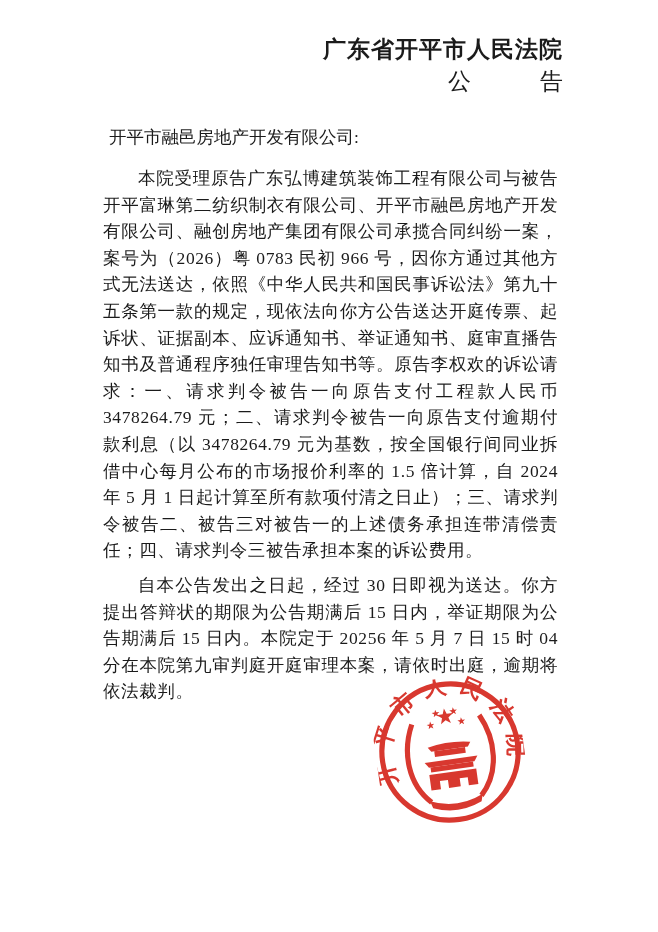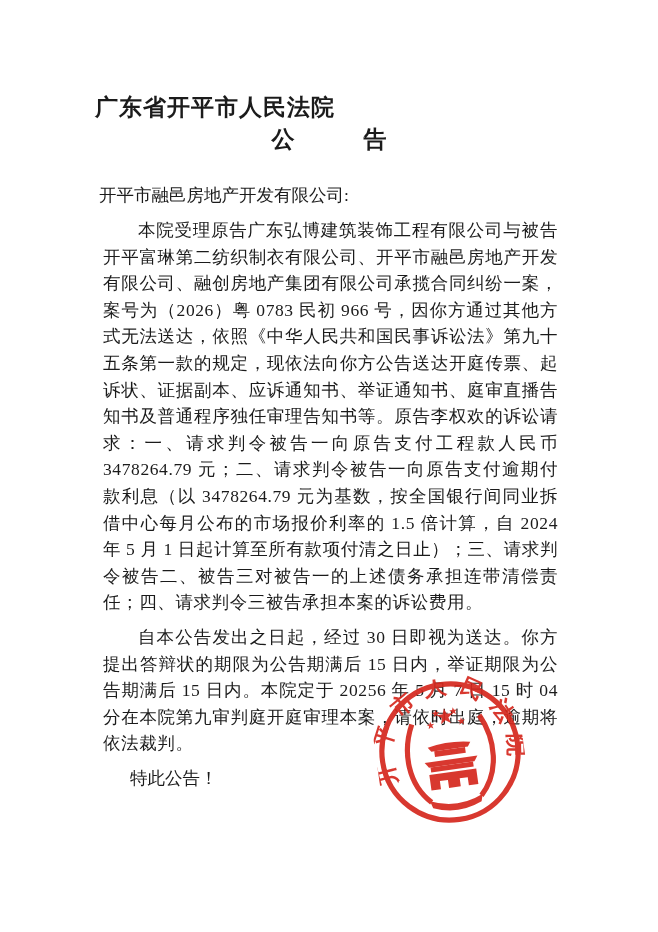--- a/index.html
+++ b/index.html
@@ -10,43 +10,43 @@
   .page {
     position: relative;
     width: 658px;
     height: 932px;
     background: #ffffff;
     overflow: hidden;
     font-family: "Liberation Serif", "DejaVu Serif", serif;
     color: #1b1b1b;
   }
   .doc-title {
-    margin: 92px 95px 0 95px;
-    text-align: left;
+    margin: 34px 95px 0 95px;
+    text-align: right;
     font-size: 23px;
     font-weight: bold;
     line-height: 32px;
     letter-spacing: 1px;
     white-space: nowrap;
   }
   .doc-subtitle {
     margin: 0 95px;
-    text-align: center;
+    text-align: right;
     font-size: 23px;
-    font-weight: bold;
+    font-weight: normal;
     line-height: 32px;
     white-space: pre;
   }
   .doc-body {
     margin: 26px 92px 0 95px;
   }
   .addressee {
     font-size: 17.5px;
     line-height: 27px;
-    margin: 4px;
+    margin: 14px;
   }
   .para {
     font-size: 17.5px;
     line-height: 26.6px;
     letter-spacing: 0.6px;
     margin: 8px;
     text-indent: 2em;
     text-align: justify;
     text-justify: inter-character;
   }
@@ -86,21 +86,20 @@
 
   <div class="doc-subtitle">公　　　告</div>
 
   <div class="doc-body">
     <p class="addressee">开平市融邑房地产开发有限公司:</p>
 
     <p class="para">本院受理原告广东弘博建筑装饰工程有限公司与被告开平富琳第二纺织制衣有限公司、开平市融邑房地产开发有限公司、融创房地产集团有限公司承揽合同纠纷一案，案号为（2026）粤 0783 民初 966 号，因你方通过其他方式无法送达，依照《中华人民共和国民事诉讼法》第九十五条第一款的规定，现依法向你方公告送达开庭传票、起诉状、证据副本、应诉通知书、举证通知书、庭审直播告知书及普通程序独任审理告知书等。原告李权欢的诉讼请求：一、请求判令被告一向原告支付工程款人民币 3478264.79 元；二、请求判令被告一向原告支付逾期付款利息（以 3478264.79 元为基数，按全国银行间同业拆借中心每月公布的市场报价利率的 1.5 倍计算，自 2024 年 5 月 1 日起计算至所有款项付清之日止）；三、请求判令被告二、被告三对被告一的上述债务承担连带清偿责任；四、请求判令三被告承担本案的诉讼费用。</p>
 
     <p class="para">自本公告发出之日起，经过 30 日即视为送达。你方提出答辩状的期限为公告期满后 15 日内，举证期限为公告期满后 15 日内。本院定于 20256 年 5 月 7 日 15 时 04 分在本院第九审判庭开庭审理本案，请依时出庭，逾期将依法裁判。</p>
 
-    <p class="closing">特此公告！</p>
   </div>
 
 
   <svg class="seal" viewBox="0 0 200 200">
     <defs>
       <polygon id="star" points="0,-10 2.35,-3.24 9.51,-3.09 3.8,1.24 5.88,8.09 0,4 -5.88,8.09 -3.8,1.24 -9.51,-3.09 -2.35,-3.24"></polygon>
       <path id="sealArc" d="M 27.5,133.8 A 80,80 0 1 1 172.5,133.8" fill="none"></path>
     </defs>
 
     <circle cx="100" cy="100" r="92" fill="none" stroke="#d5281e" stroke-width="7"></circle>

